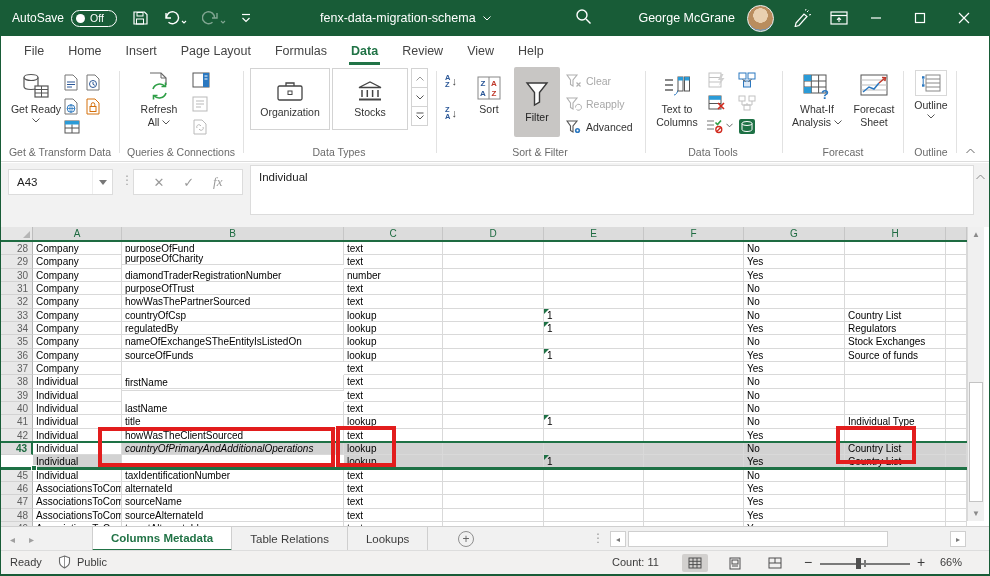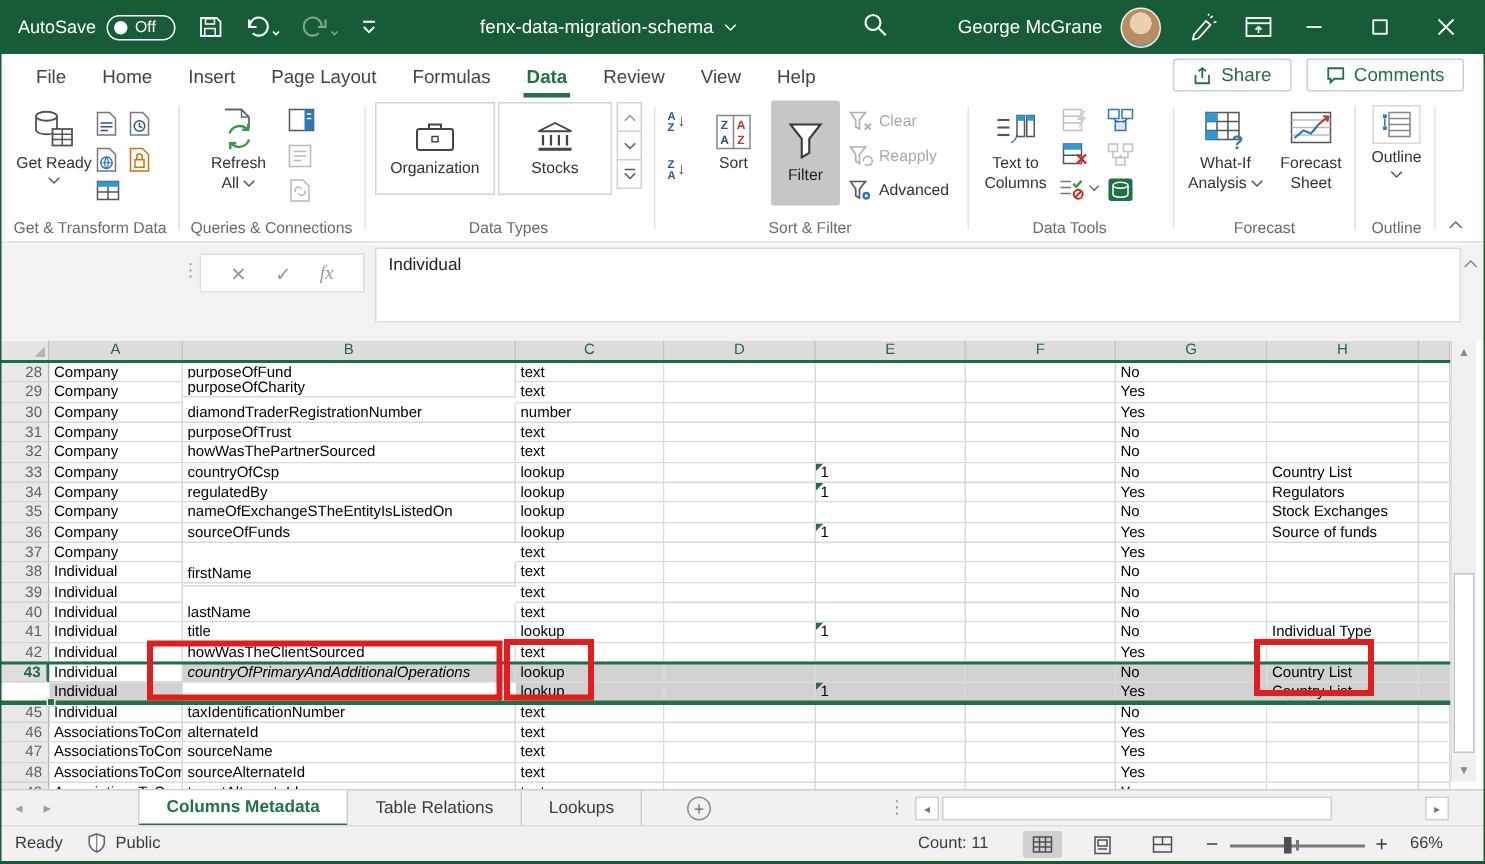--- a/index.html
+++ b/index.html
@@ -195,35 +195,20 @@
         <div class="menu-tab">File</div>
         <div class="menu-tab">Home</div>
         <div class="menu-tab">Insert</div>
         <div class="menu-tab">Page Layout</div>
         <div class="menu-tab">Formulas</div>
         <div class="menu-tab active">Data</div>
         <div class="menu-tab">Review</div>
         <div class="menu-tab">View</div>
         <div class="menu-tab">Help</div>
       </div>
-    <div class="mb-right">
-      <span class="pillbtn">
-        <svg width="13" height="13" viewBox="0 0 13 13">
-            <path d="M6.5 8V1.5M4 3.5l2.5-2 2.5 2" fill="none" stroke="#217346" stroke-width="1.2"></path>
-            <path d="M2 6v5.5h9V6" fill="none" stroke="#217346" stroke-width="1.2"></path>
-          </svg>
-        <span>Share</span>
-      </span>
-      <span class="pillbtn">
-        <svg width="13" height="13" viewBox="0 0 13 13">
-            <path d="M1.5 1.5h10v7h-6l-2.5 2.5V8.5h-1.5z" fill="none" stroke="#217346" stroke-width="1.2"></path>
-          </svg>
-        <span>Comments</span>
-      </span>
-    </div>
   </div>
 
   <div class="ribbon">
     <div class="sep" style="left:119px"></div>
     <div class="sep" style="left:243px"></div>
     <div class="sep" style="left:436px"></div>
     <div class="sep" style="left:645px"></div>
     <div class="sep" style="left:782px"></div>
     <div class="sep" style="left:903px"></div>
     <div class="sep" style="left:956px"></div>
@@ -551,20 +536,26 @@
     <div class="grp-label" style="left:931px">Outline</div>
 
     <span class="collapse-ribbon">
       <svg width="9" height="6" viewBox="0 0 9 6">
           <path d="M0.5 5L4.5 1l4 4" fill="none" stroke="#666"></path>
         </svg>
     </span>
   </div>
 
   <div class="fbar">
+    <div class="namebox">
+      <span>A43</span>
+      <span class="nb-dd">
+          <span class="tri-down"></span>
+        </span>
+    </div>
     <span class="fdots">⋮</span>
     <div class="fxbox">
       <span>✕</span>
       <span>✓</span>
       <span class="fx">fx</span>
     </div>
     <div class="fcontent">Individual</div>
     <span class="fcollapse">
       <svg width="9" height="6" viewBox="0 0 9 6">
           <path d="M0.5 5L4.5 1l4 4" fill="none" stroke="#888"></path>

